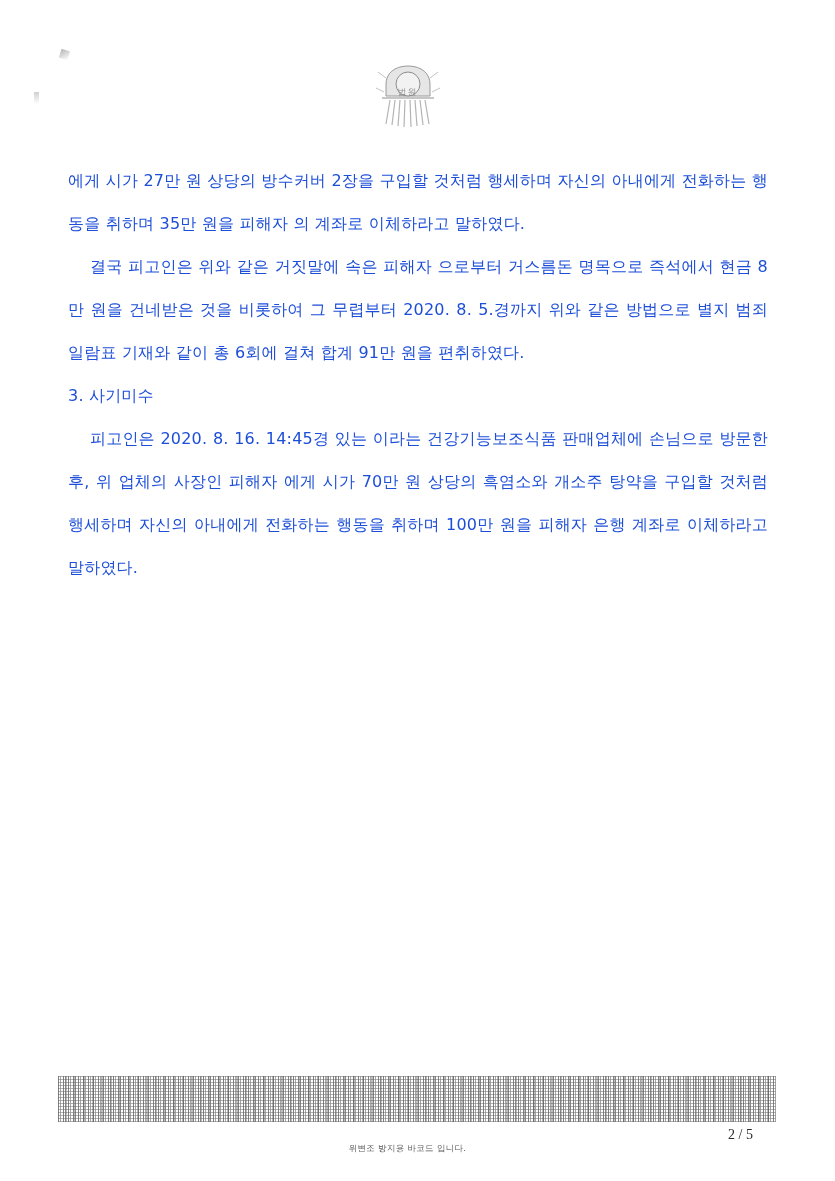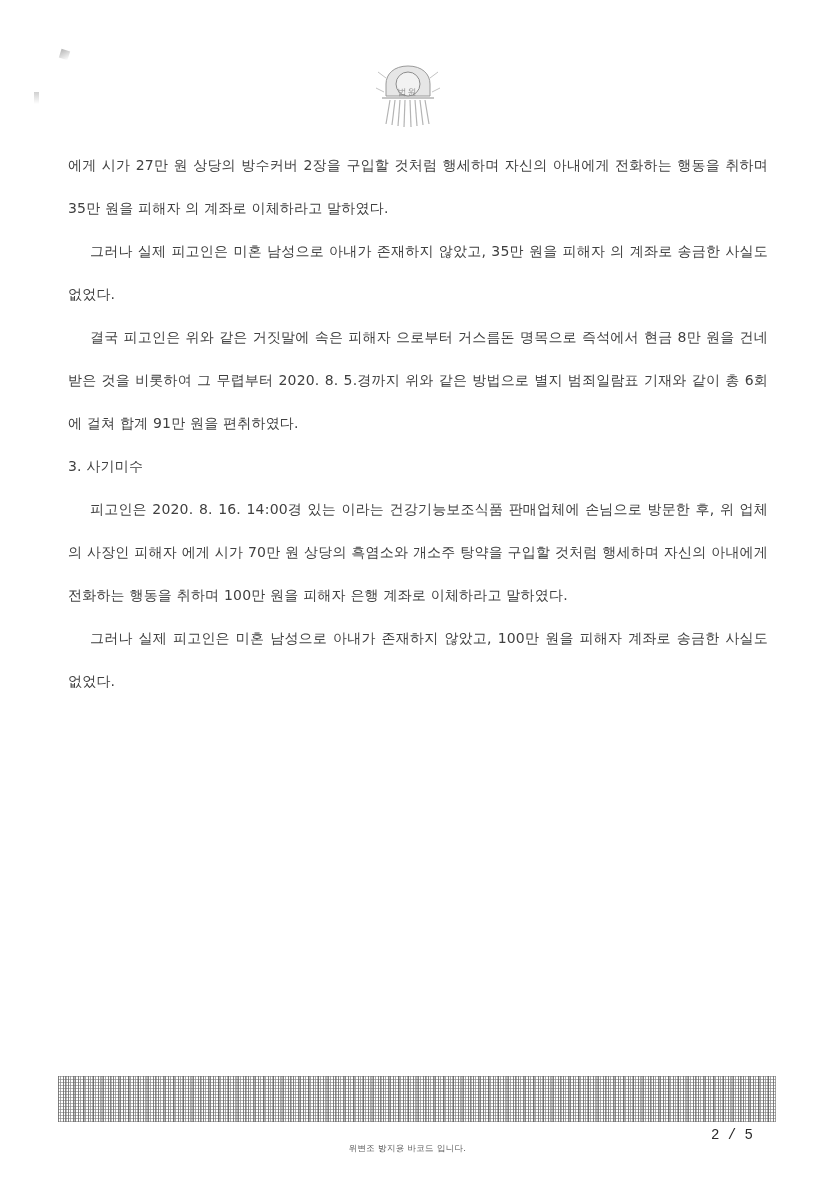--- a/index.html
+++ b/index.html
@@ -59,25 +59,25 @@
     text-align: center;
     font-size: 9px;
     letter-spacing: 1px;
     color: #8e8e8e;
     font-family: "DejaVu Sans", sans-serif;
   }
 
   .body-text {
     position: absolute;
     left: 68px;
-    top: 144px;
+    top: 159px;
     width: 700px;
-    font-size: 14px;
+    font-size: 16px;
     line-height: 43px;
-    color: #404040;
+    color: #1d4ed8;
     font-family: "DejaVu Sans", sans-serif;
     letter-spacing: 0.2px;
   }
   .para {
     margin: 0;
     text-align: justify;
     text-justify: inter-character;
   }
   .indent { text-indent: 22px; }
   .noindent { text-indent: 0; }
@@ -119,21 +119,21 @@
     font-family: "DejaVu Sans", sans-serif;
     letter-spacing: 0.3px;
     margin-top: 12px;
   }
   .page-number {
     position: absolute;
     right: 62px;
     top: 1127px;
     font-size: 14px;
     color: #2a2a2a;
-    font-family: Liberation Mono, monospace;
+    font-family: Liberation Serif, serif;
   }
 </style>
 </head>
 <body>
 
 <div class="page">
 
   <div class="scan-mark-1"></div>
   <div class="scan-mark-2"></div>
 
@@ -161,24 +161,22 @@
           <path d="M24 16 L16 10"></path>
             <path d="M68 16 L76 10"></path>
         </g>
       </svg>
       <div class="seal-text">법원</div>
     </div>
   </div>
 
   <div class="body-text">
     <p class="para noindent">에게 시가 27만 원 상당의 방수커버 2장을 구입할 것처럼 행세하며 자신의 아내에게 전화하는 행동을 취하며 35만 원을 피해자        의        계좌로 이체하라고 말하였다.</p>
-    <p class="para indent">그러나 실제 피고인은 미혼 남성으로 아내가 존재하지 않았고, 35만 원을 피해자        의 계좌로 송금한 사실도 없었다.</p>
     <p class="para indent">결국 피고인은 위와 같은 거짓말에 속은 피해자        으로부터 거스름돈 명목으로 즉석에서 현금 8만 원을 건네받은 것을 비롯하여 그 무렵부터 2020. 8. 5.경까지 위와 같은 방법으로 별지 범죄일람표 기재와 같이 총 6회에 걸쳐 합계 91만 원을 편취하였다.</p>
     <p class="para noindent">3. 사기미수</p>
-    <p class="para indent">피고인은 2020. 8. 16. 14:00경                  있는                이라는 건강기능보조식품 판매업체에 손님으로 방문한 후, 위 업체의 사장인 피해자        에게 시가 70만 원 상당의 흑염소와 개소주 탕약을 구입할 것처럼 행세하며 자신의 아내에게 전화하는 행동을 취하며 100만 원을 피해자            은행 계좌로 이체하라고 말하였다.</p>
-    <p class="para indent">그러나 실제 피고인은 미혼 남성으로 아내가 존재하지 않았고, 100만 원을 피해자        계좌로 송금한 사실도 없었다.</p>
+    <p class="para indent">피고인은 2020. 8. 16. 14:45경                  있는                이라는 건강기능보조식품 판매업체에 손님으로 방문한 후, 위 업체의 사장인 피해자        에게 시가 70만 원 상당의 흑염소와 개소주 탕약을 구입할 것처럼 행세하며 자신의 아내에게 전화하는 행동을 취하며 100만 원을 피해자            은행 계좌로 이체하라고 말하였다.</p>
   </div>
 
   <div class="barcode"></div>
   <div class="barcode-caption">위변조 방지용 바코드 입니다.</div>
   <div class="page-number">2 / 5</div>
 
 </div>
 
 </body></html>

